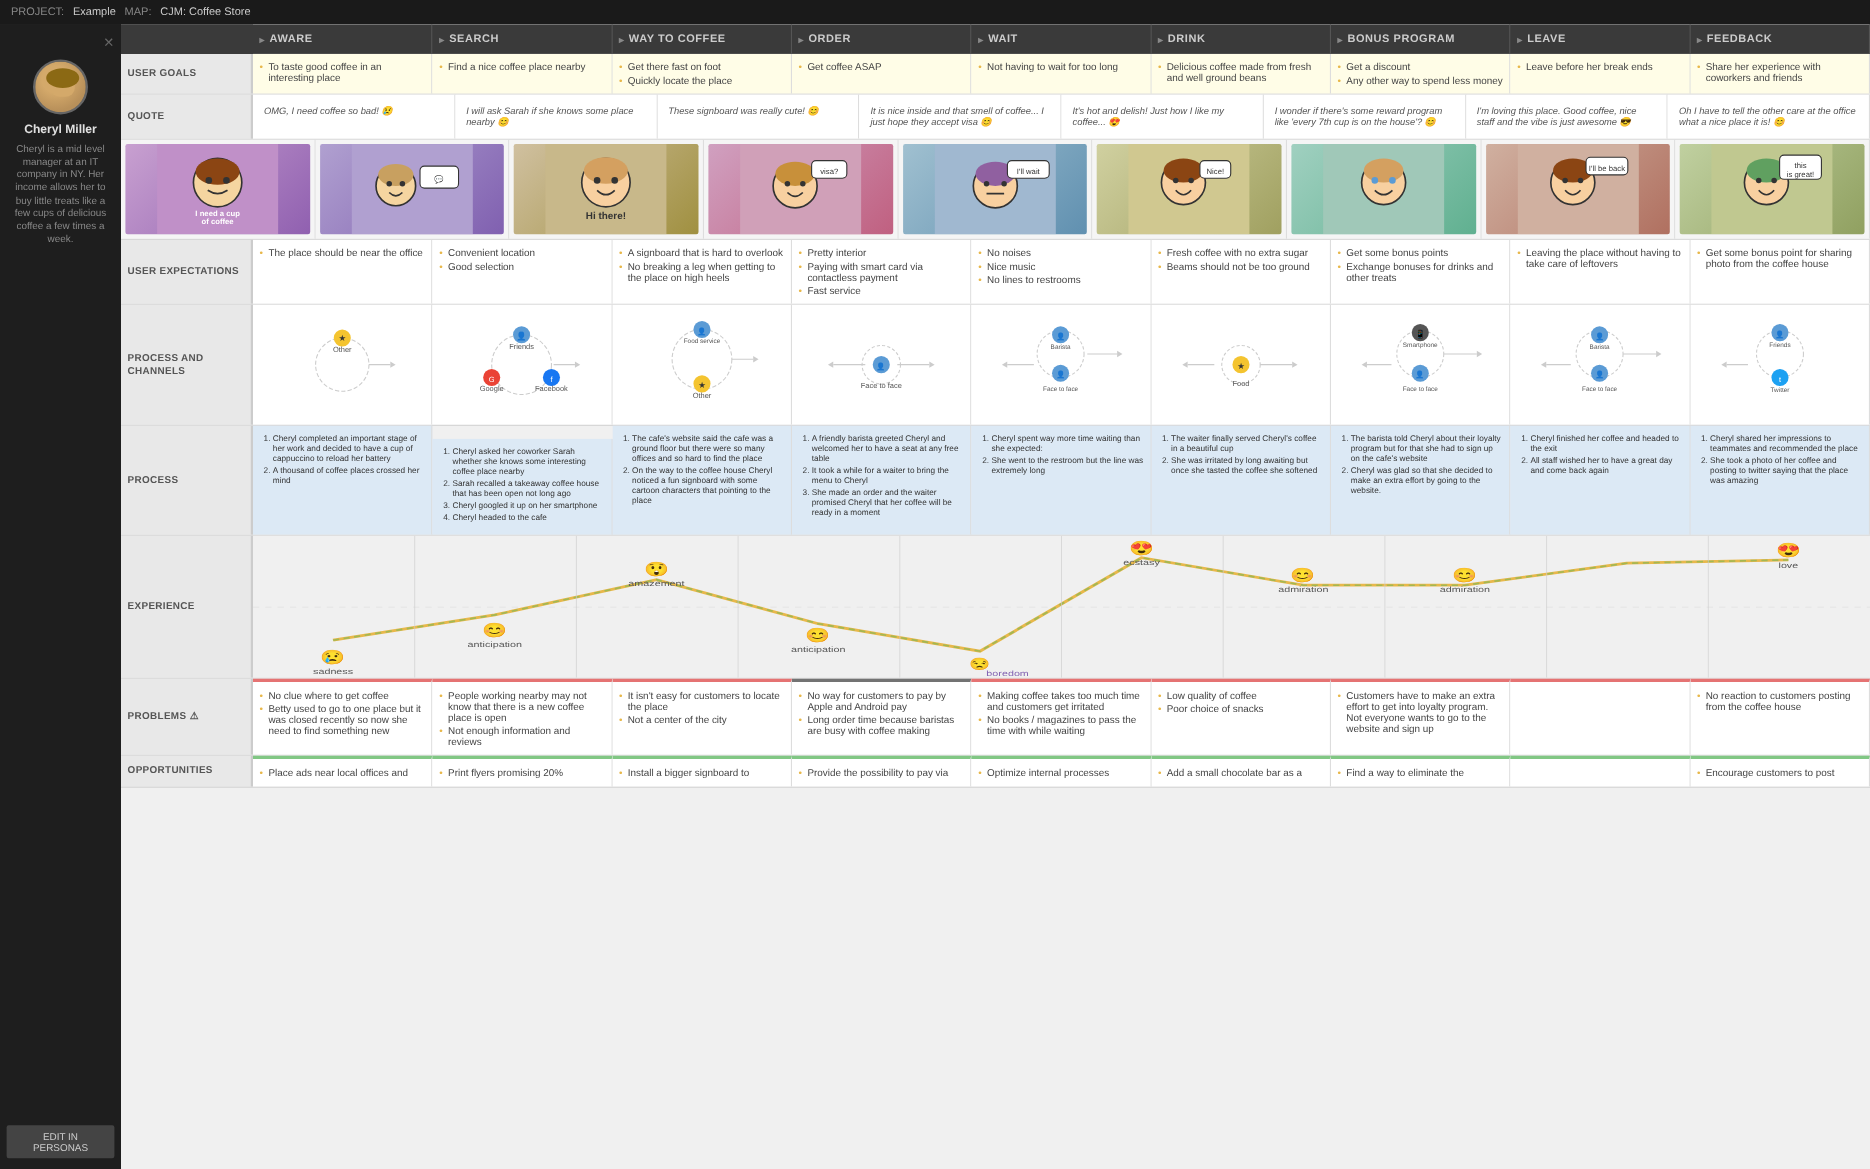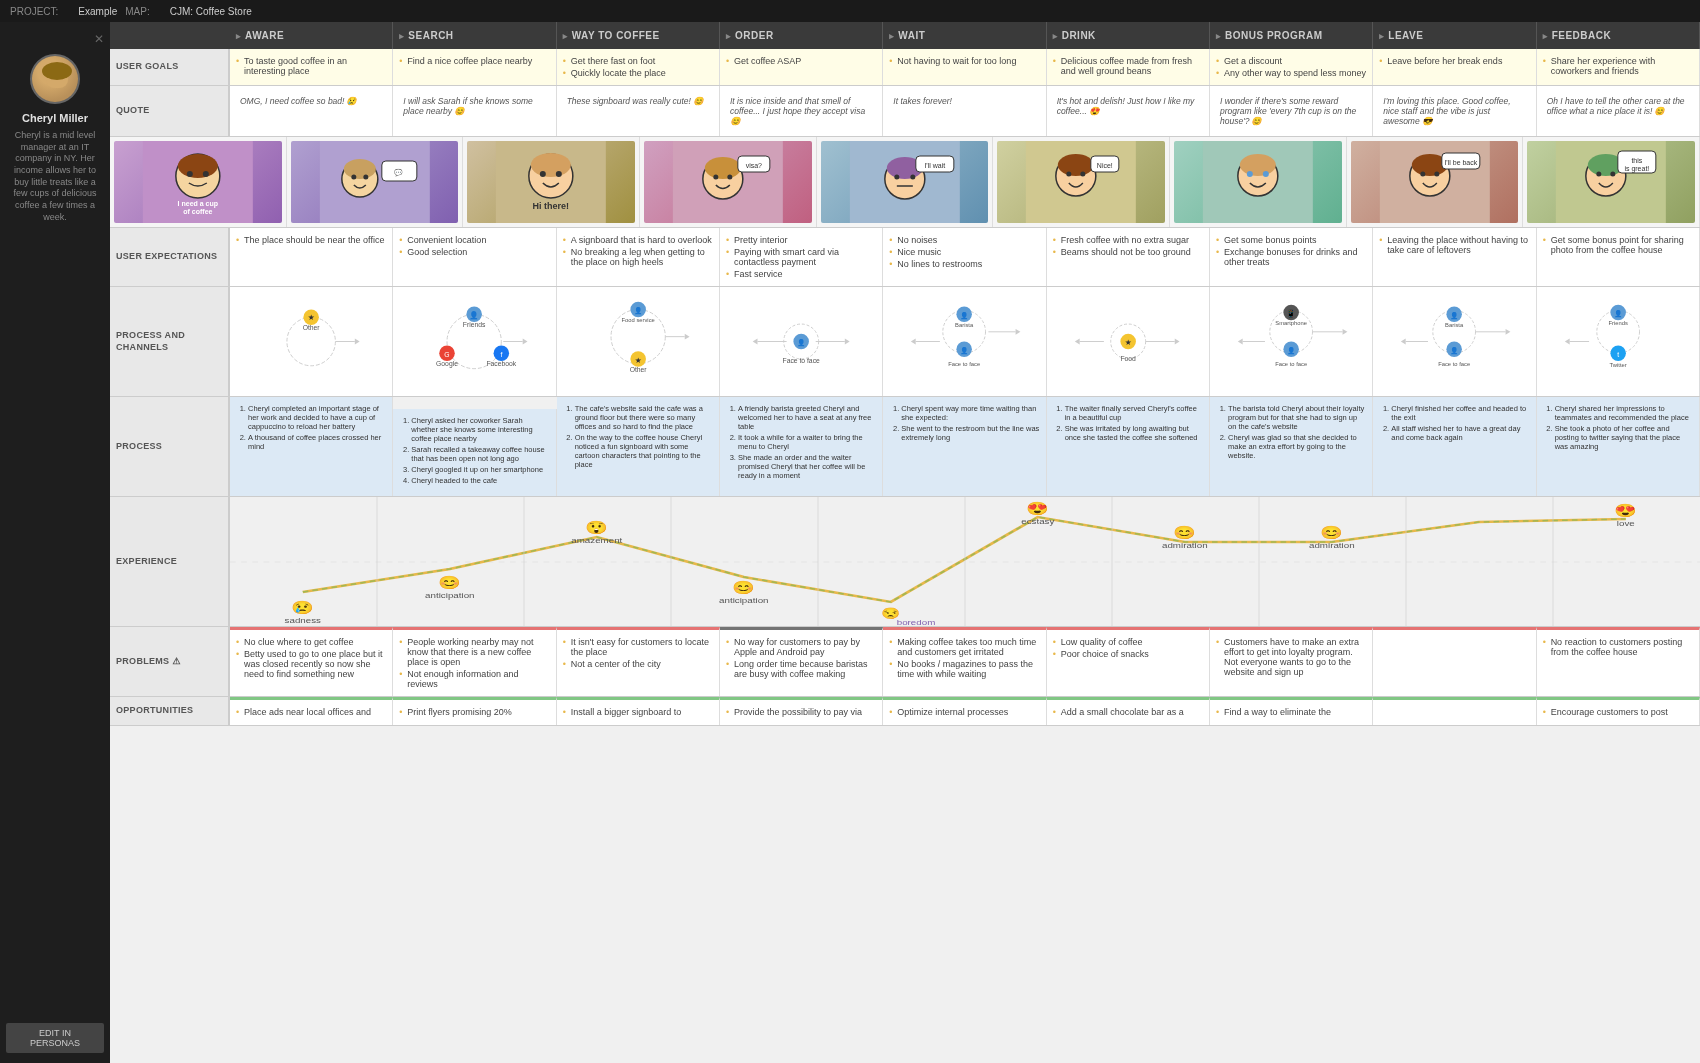--- a/index.html
+++ b/index.html
@@ -9,21 +9,21 @@
       background: #1a1a1a;
       color: #aaa;
       padding: 4px 10px;
       font-size: 10px;
       display: flex;
       align-items: center;
       gap: 8px;
       height: 22px;
     }
     .top-bar span { color: #888; }
-    .top-bar .project-name { color: #ccc; margin-left: 12px; }
+    .top-bar .project-name { color: #ccc; }
 
     .main-layout {
       display: flex;
       height: calc(1063px - 22px);
     }
 
     .sidebar {
       width: 110px;
       background: #1e1e1e;
       color: #ccc;
@@ -409,23 +409,20 @@
             <div class="quote-text">OMG, I need coffee so bad! 😢</div>
           </div>
         <div class="stage-cell">
             <div class="quote-text">I will ask Sarah if she knows some place nearby 😊</div>
           </div>
         <div class="stage-cell">
             <div class="quote-text">These signboard was really cute! 😊</div>
           </div>
         <div class="stage-cell">
             <div class="quote-text">It is nice inside and that smell of coffee... I just hope they accept visa 😊</div>
-          </div>
-        <div class="stage-cell">
-            <div class="quote-text">It takes forever!</div>
           </div>
         <div class="stage-cell">
             <div class="quote-text">It's hot and delish! Just how I like my coffee... 😍</div>
           </div>
         <div class="stage-cell">
             <div class="quote-text">I wonder if there's some reward program like 'every 7th cup is on the house'? 😊</div>
           </div>
         <div class="stage-cell">
             <div class="quote-text">I'm loving this place. Good coffee, nice staff and the vibe is just awesome 😎</div>
           </div>

